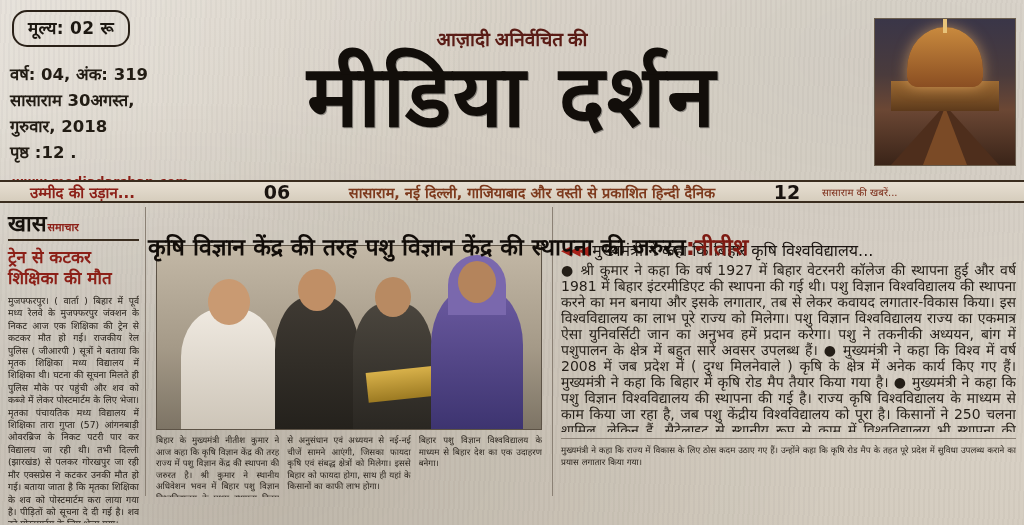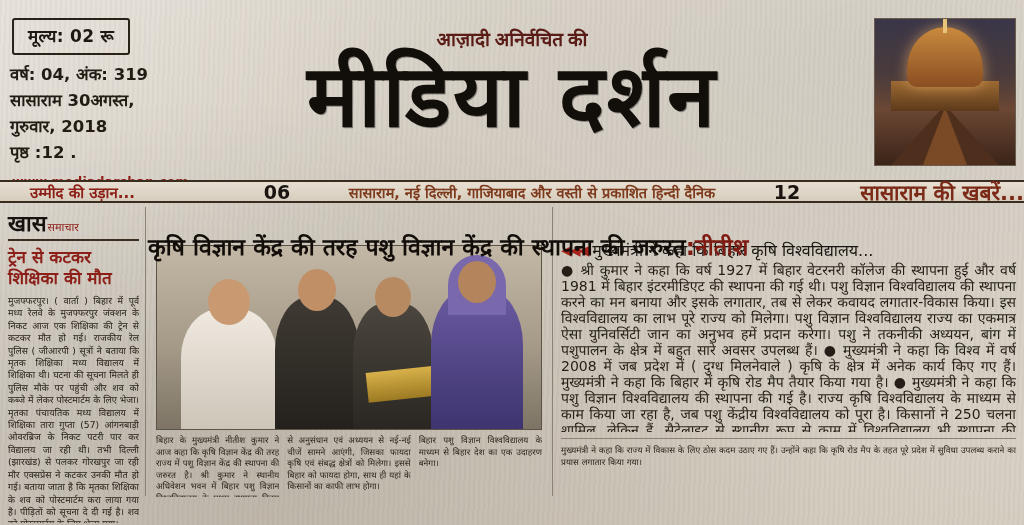--- a/index.html
+++ b/index.html
@@ -33,24 +33,24 @@
   .paper > * { position: relative; z-index: 2; }
 
   
   .masthead {
     position: relative;
     height: 180px;
     padding: 6px 10px 0 10px;
   }
   .price-box {
     position: absolute;
-    left: 12px; top: 18px;
+    left: 12px; top: 10px;
     border: 2px solid #2a2118;
     padding: 4px 14px 6px 14px;
-    border-radius: 3px;
+    border-radius: 15px;
     font-size: 17px;
     font-weight: bold;
     color: #1d1812;
     letter-spacing: .3px;
   }
   .issue-lines {
     position: absolute;
     left: 10px; top: 62px;
     font-size: 16.5px;
     line-height: 26px;
@@ -152,22 +152,22 @@
   .strip-num {
     font-size: 19px; font-weight: bold; color: #1a1410;
     width: 54px; text-align: center;
   }
   .strip-mid {
     flex: 1; text-align: center;
     font-size: 14.5px; font-weight: bold; color: #7d3a1d;
     white-space: nowrap;
   }
   .strip-right {
-    font-size: 21px; font-weight: bold; color: #7a2a16;
-    width: 210px; padding-left: 8px; white-space: nowrap; text-align: right;
+    font-size: 10px; font-weight: normal; color: #7a2a16;
+    width: 210px; padding-left: 8px; white-space: nowrap;
   }
 
   
   .body-area {
     display: flex;
     height: 293px;
     padding: 4px 8px 0 8px;
     gap: 6px;
   }
 
@@ -176,21 +176,21 @@
     width: 138px;
     border-right: 1px solid #8b8175;
     padding-right: 6px;
   }
   .khaas-head {
     display: flex; align-items: baseline; gap: 1px;
     border-bottom: 2px solid #3a2d1f;
     padding-bottom: 2px;
   }
   .khaas-big { font-size: 22px; font-weight: bold; color: #17120d; }
-  .khaas-small { font-size: 11px; font-weight: normal; color: #8c2018; }
+  .khaas-small { font-size: 11px; font-weight: bold; color: #8c2018; }
   .lead-head {
     margin-top: 6px;
     font-size: 17px;
     line-height: 21px;
     font-weight: bold;
     color: #8c2018;
     text-align: left;
   }
   .left-body {
     margin-top: 6px;

